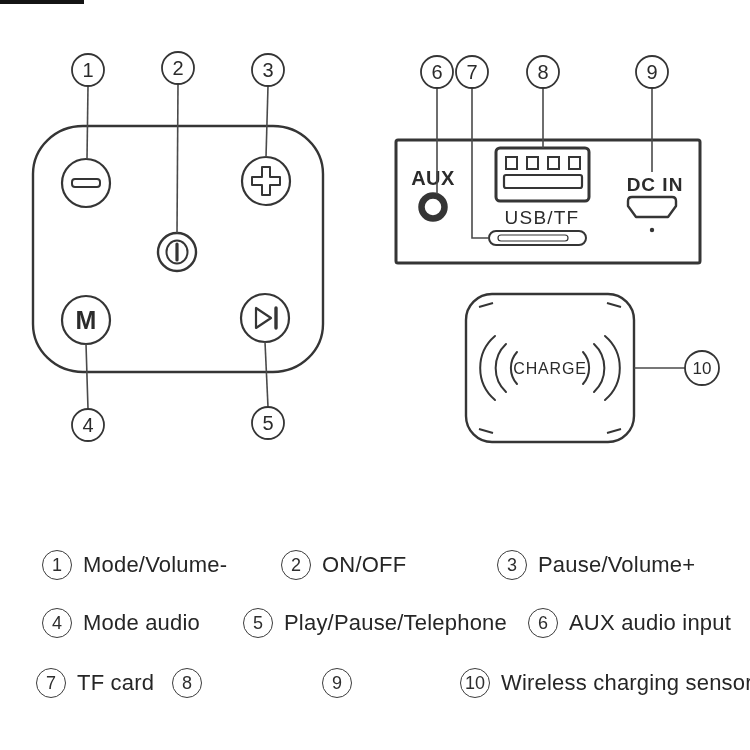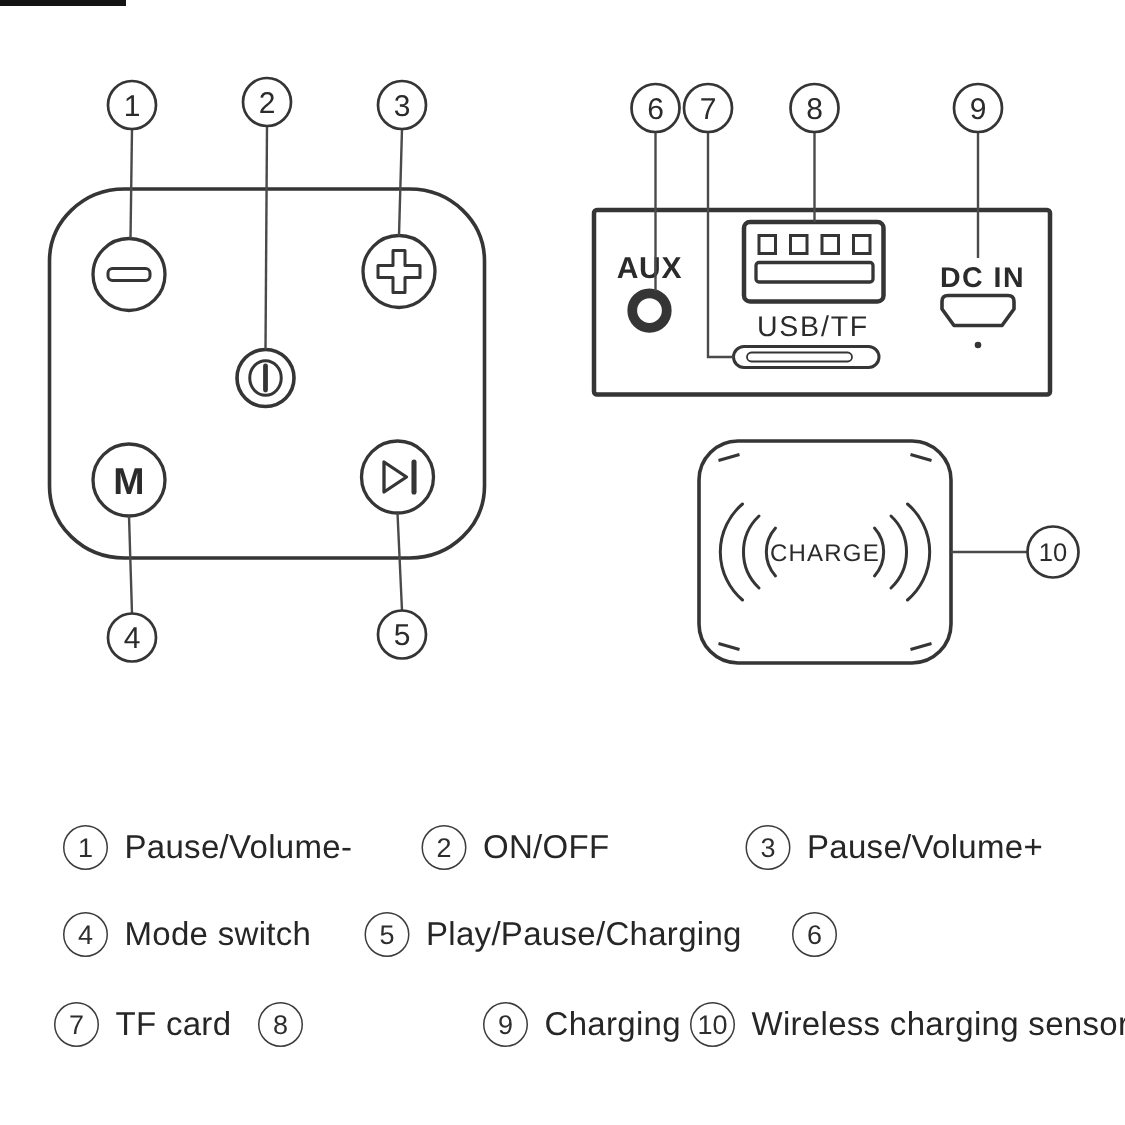--- a/index.html
+++ b/index.html
@@ -178,53 +178,53 @@
       <path class="leader" d="M 685 368 L 634 368"></path>
       <circle cx="702" cy="368" r="17" class="lnw" stroke-width="1.8"></circle>
       <text x="702" y="374" text-anchor="middle" font-size="17">10</text>
     </g>
   </svg>
 
   <div class="legend">
 
     <div class="legend-item" style="left:42px; top:549px;">
       <span class="lnum">1</span>
-      <span class="llabel">Pause/Volume-</span>
+      <span class="llabel">Mode/Volume-</span>
     </div>
     <div class="legend-item" style="left:281px; top:549px;">
       <span class="lnum">2</span>
       <span class="llabel">ON/OFF</span>
     </div>
     <div class="legend-item" style="left:497px; top:549px;">
       <span class="lnum">3</span>
       <span class="llabel">Pause/Volume+</span>
     </div>
 
     <div class="legend-item" style="left:42px; top:607px;">
       <span class="lnum">4</span>
-      <span class="llabel">Mode switch</span>
+      <span class="llabel">Mode audio</span>
     </div>
     <div class="legend-item" style="left:243px; top:607px;">
       <span class="lnum">5</span>
-      <span class="llabel">Play/Pause/Charging</span>
+      <span class="llabel">Play/Pause/Telephone</span>
     </div>
     <div class="legend-item" style="left:528px; top:607px;">
       <span class="lnum">6</span>
+      <span class="llabel">AUX audio input</span>
     </div>
 
     <div class="legend-item" style="left:36px; top:667px;">
       <span class="lnum">7</span>
       <span class="llabel">TF card</span>
     </div>
     <div class="legend-item" style="left:172px; top:667px;">
       <span class="lnum">8</span>
     </div>
     <div class="legend-item" style="left:322px; top:667px;">
       <span class="lnum">9</span>
-      <span class="llabel">Charging</span>
     </div>
     <div class="legend-item" style="left:460px; top:667px;">
       <span class="lnum">10</span>
       <span class="llabel">Wireless charging sensor</span>
     </div>
 
   </div>
 </div>
 
 </body></html>

